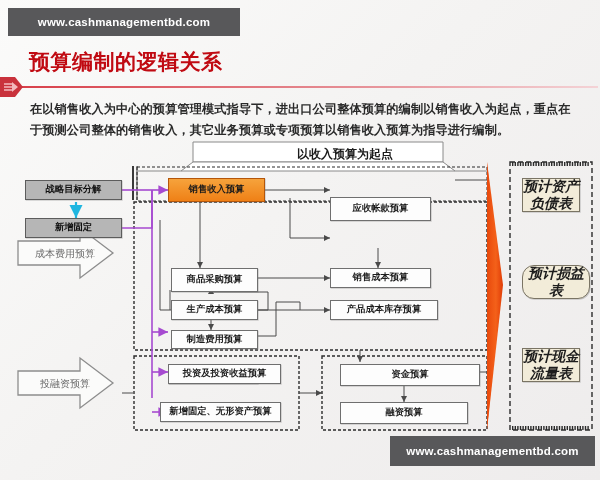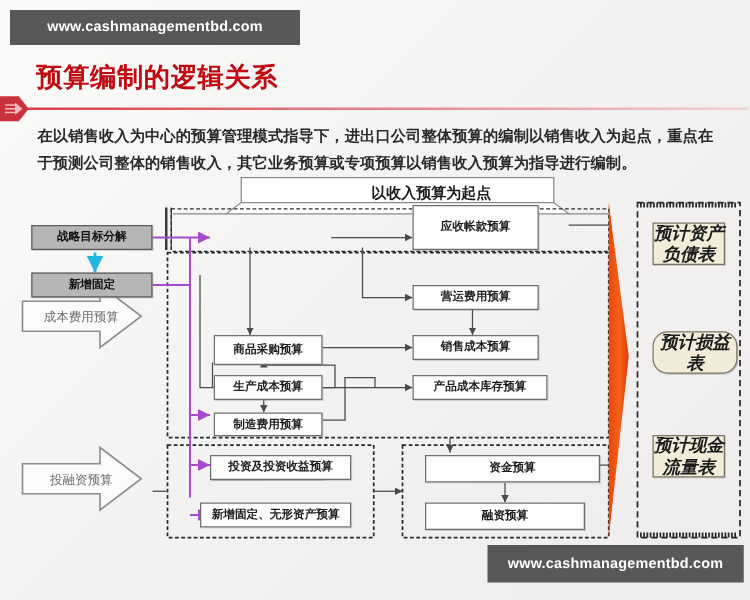--- a/index.html
+++ b/index.html
@@ -197,24 +197,24 @@
     <div style="position:absolute;left:20px;top:105px;width:90px;height:18px;">
       <div class="garrow-label" style="left:0;">成本费用预算</div>
     </div>
     <div style="position:absolute;left:20px;top:235px;width:90px;height:18px;">
       <div class="garrow-label" style="left:0;">投融资预算</div>
     </div>
 
     <div class="box gray" style="left:25px;top:40px;width:97px;height:20px;">战略目标分解</div>
     <div class="box gray" style="left:25px;top:78px;width:97px;height:20px;">新增固定</div>
 
-
-    <div class="box" style="left:330px;top:24px;width:101px;height:36px;">应收帐款预算</div>
-
-    <div class="box" style="left:330px;top:88px;width:101px;height:20px;">营运费用预算</div>
+    <div class="box orange" style="left:168px;top:38px;width:97px;height:24px;">销售收入预算</div>
+
+    <div class="box" style="left:330px;top:57px;width:101px;height:24px;">应收帐款预算</div>
+
 
     <div class="box" style="left:171px;top:128px;width:87px;height:24px;">商品采购预算</div>
 
     <div class="box" style="left:330px;top:128px;width:101px;height:20px;">销售成本预算</div>
 
     <div class="box" style="left:171px;top:160px;width:87px;height:20px;">生产成本预算</div>
 
     <div class="box" style="left:330px;top:160px;width:108px;height:20px;">产品成本库存预算</div>
 
     <div class="box" style="left:171px;top:190px;width:87px;height:19px;font-family:Liberation Mono, monospace;">制造费用预算</div>

